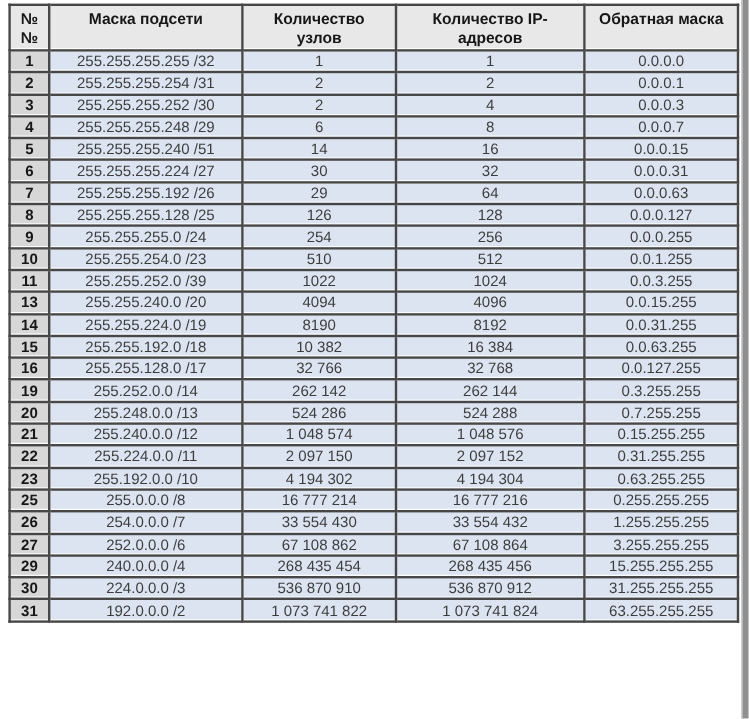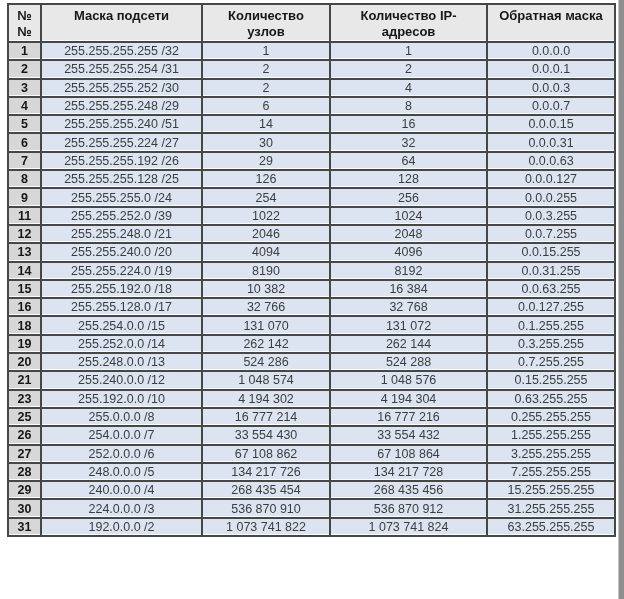--- a/index.html
+++ b/index.html
@@ -152,34 +152,34 @@
           <td class="val">0.0.0.127</td>
         </tr>
         <tr>
           <td class="num">9</td>
           <td class="val">255.255.255.0 /24</td>
           <td class="val">254</td>
           <td class="val">256</td>
           <td class="val">0.0.0.255</td>
         </tr>
         <tr>
+          <td class="num">10</td>
+          <td class="val">255.255.254.0 /23</td>
+          <td class="val">510</td>
+          <td class="val">512</td>
+          <td class="val">0.0.1.255</td>
+        </tr>
+        <tr>
           <td class="num">11</td>
           <td class="val">255.255.252.0 /39</td>
           <td class="val">1022</td>
           <td class="val">1024</td>
           <td class="val">0.0.3.255</td>
         </tr>
         <tr>
-          <td class="num">12</td>
-          <td class="val">255.255.248.0 /21</td>
-          <td class="val">2046</td>
-          <td class="val">2048</td>
-          <td class="val">0.0.7.255</td>
-        </tr>
-        <tr>
           <td class="num">13</td>
           <td class="val">255.255.240.0 /20</td>
           <td class="val">4094</td>
           <td class="val">4096</td>
           <td class="val">0.0.15.255</td>
         </tr>
         <tr>
           <td class="num">14</td>
           <td class="val">255.255.224.0 /19</td>
           <td class="val">8190</td>
@@ -194,27 +194,20 @@
           <td class="val">0.0.63.255</td>
         </tr>
         <tr>
           <td class="num">16</td>
           <td class="val">255.255.128.0 /17</td>
           <td class="val">32 766</td>
           <td class="val">32 768</td>
           <td class="val">0.0.127.255</td>
         </tr>
         <tr>
-          <td class="num">18</td>
-          <td class="val">255.254.0.0 /15</td>
-          <td class="val">131 070</td>
-          <td class="val">131 072</td>
-          <td class="val">0.1.255.255</td>
-        </tr>
-        <tr>
           <td class="num">19</td>
           <td class="val">255.252.0.0 /14</td>
           <td class="val">262 142</td>
           <td class="val">262 144</td>
           <td class="val">0.3.255.255</td>
         </tr>
         <tr>
           <td class="num">20</td>
           <td class="val">255.248.0.0 /13</td>
           <td class="val">524 286</td>
@@ -222,20 +215,27 @@
           <td class="val">0.7.255.255</td>
         </tr>
         <tr>
           <td class="num">21</td>
           <td class="val">255.240.0.0 /12</td>
           <td class="val">1 048 574</td>
           <td class="val">1 048 576</td>
           <td class="val">0.15.255.255</td>
         </tr>
         <tr>
+          <td class="num">22</td>
+          <td class="val">255.224.0.0 /11</td>
+          <td class="val">2 097 150</td>
+          <td class="val">2 097 152</td>
+          <td class="val">0.31.255.255</td>
+        </tr>
+        <tr>
           <td class="num">23</td>
           <td class="val">255.192.0.0 /10</td>
           <td class="val">4 194 302</td>
           <td class="val">4 194 304</td>
           <td class="val">0.63.255.255</td>
         </tr>
         <tr>
           <td class="num">25</td>
           <td class="val">255.0.0.0 /8</td>
           <td class="val">16 777 214</td>
@@ -248,27 +248,20 @@
           <td class="val">33 554 430</td>
           <td class="val">33 554 432</td>
           <td class="val">1.255.255.255</td>
         </tr>
         <tr>
           <td class="num">27</td>
           <td class="val">252.0.0.0 /6</td>
           <td class="val">67 108 862</td>
           <td class="val">67 108 864</td>
           <td class="val">3.255.255.255</td>
-        </tr>
-        <tr>
-          <td class="num">28</td>
-          <td class="val">248.0.0.0 /5</td>
-          <td class="val">134 217 726</td>
-          <td class="val">134 217 728</td>
-          <td class="val">7.255.255.255</td>
         </tr>
         <tr>
           <td class="num">29</td>
           <td class="val">240.0.0.0 /4</td>
           <td class="val">268 435 454</td>
           <td class="val">268 435 456</td>
           <td class="val">15.255.255.255</td>
         </tr>
         <tr>
           <td class="num">30</td>

